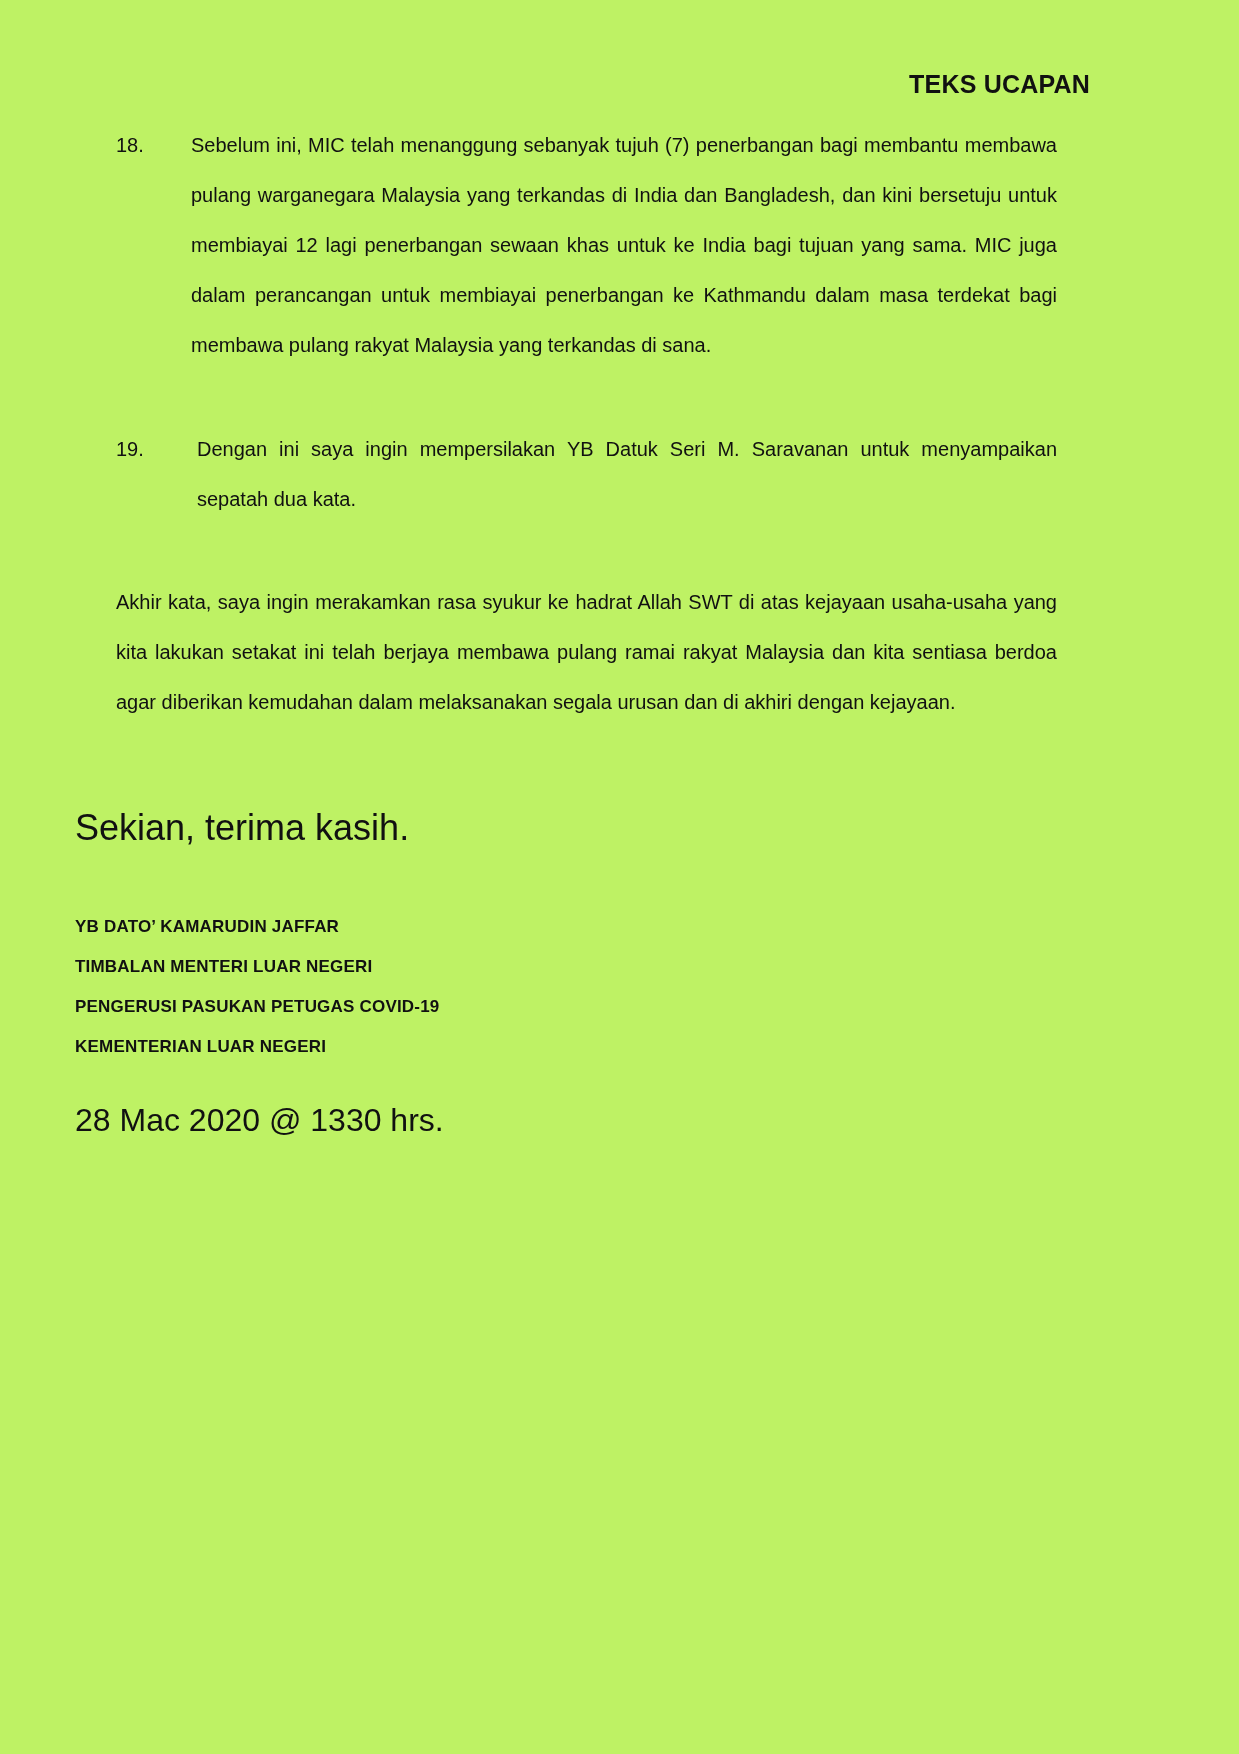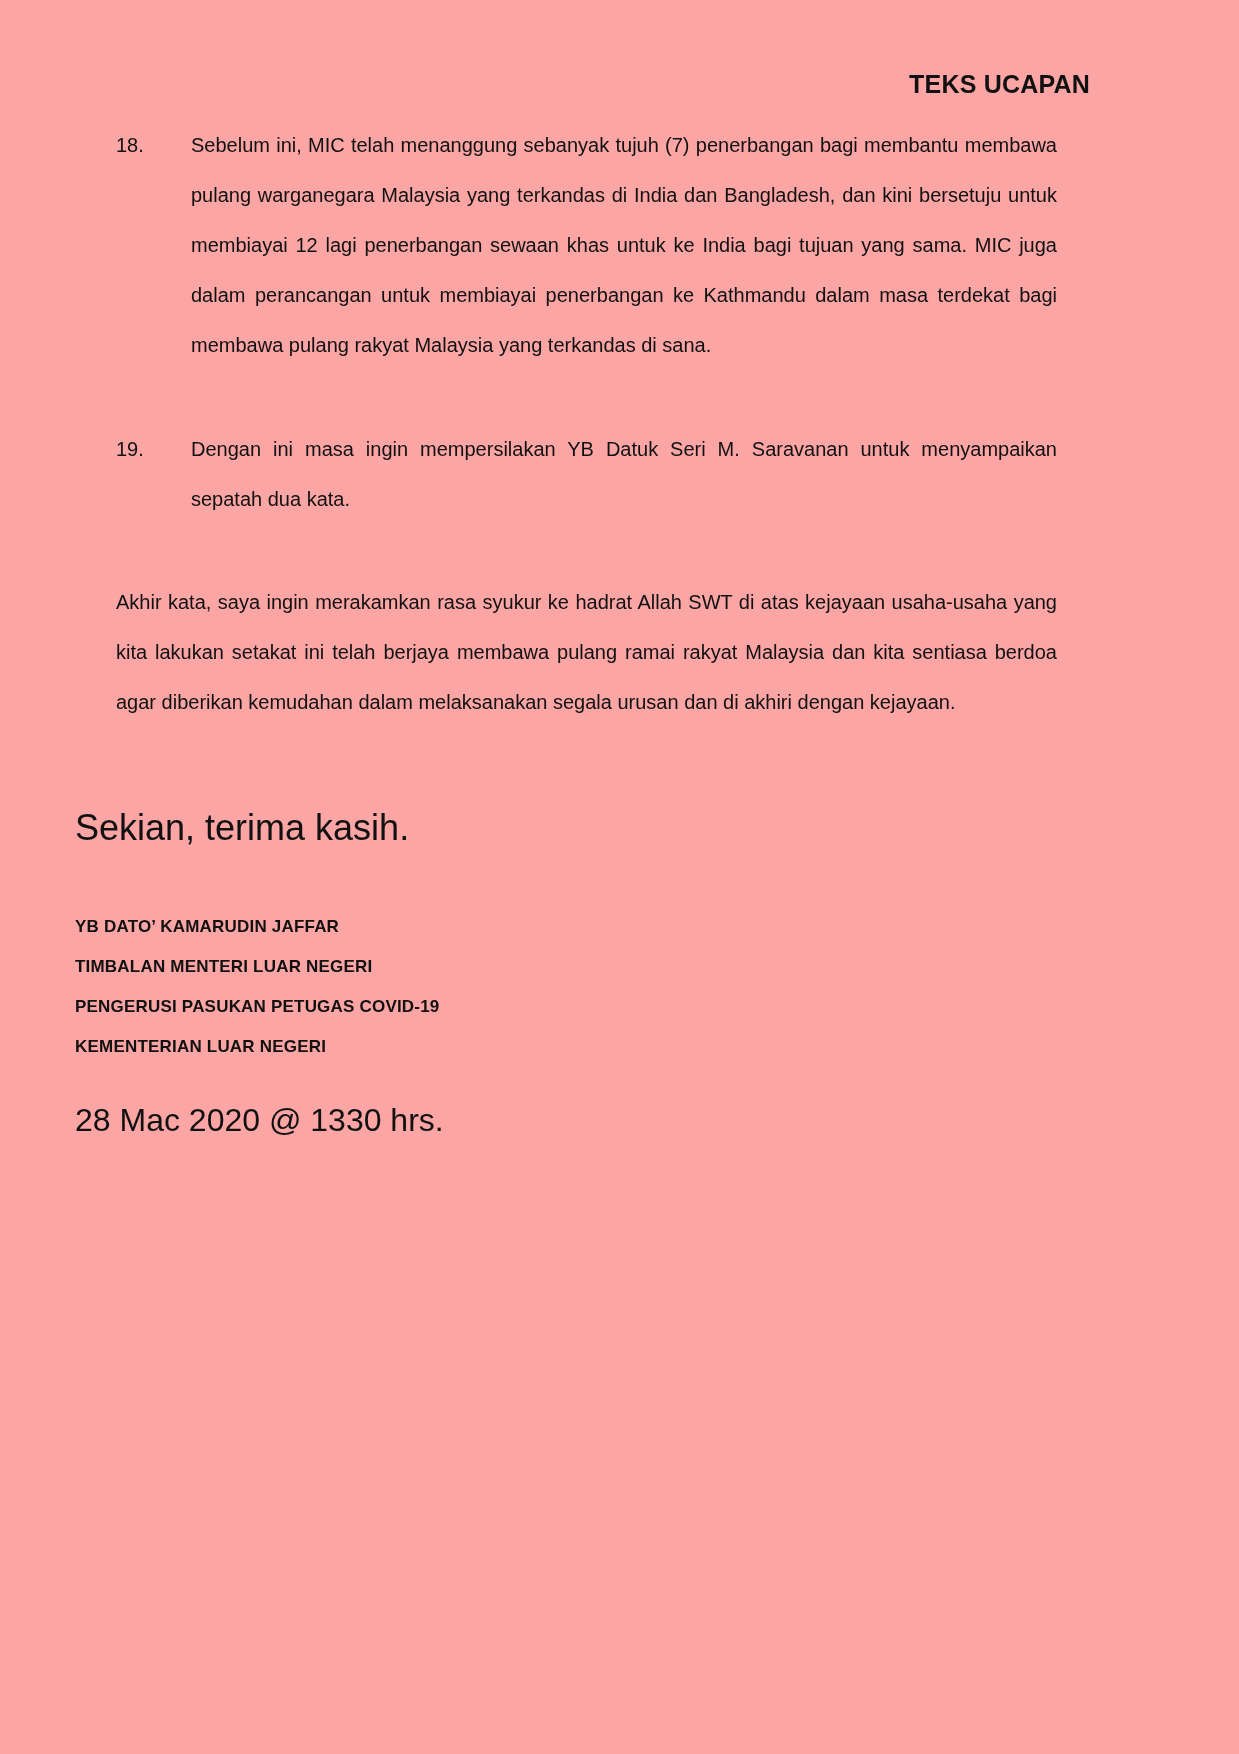--- a/index.html
+++ b/index.html
@@ -4,21 +4,21 @@
 <style>
   html, body {
     margin: 0;
     padding: 0;
     background: #ffffff;
   }
   .page {
     position: relative;
     width: 1239px;
     height: 1754px;
-    background: #fca5a5;
+    background: #bef264;
     color: #111111;
     font-family: "Liberation Sans", "DejaVu Sans", sans-serif;
     overflow: hidden;
     box-sizing: border-box;
   }
   .doc-header {
     margin-top: 70px;
     padding-right: 149px;
     text-align: right;
     font-weight: bold;
@@ -36,21 +36,21 @@
   .num-para .num {
     flex: 0 0 75px;
     width: 75px;
   }
   .num-para .ptext {
     flex: 1 1 auto;
     text-align: justify;
     text-justify: inter-word;
   }
   .mt-first { margin-top: 22px; }
-  .mt-para  { margin-top: 54px; }
+  .mt-para  { margin-top: 54px; gap: 6px; }
   .mt-para2 { margin-top: 53px; }
   .closing {
     margin-top: 76px;
     margin-left: 75px;
     font-size: 36px;
     line-height: 50px;
   }
   .signature {
     margin-top: 54px;
     margin-left: 75px;
@@ -75,21 +75,21 @@
     <div>TEKS UCAPAN</div>
   </div>
 
   <div class="num-para mt-first">
     <div class="num">18.</div>
     <div class="ptext">Sebelum ini, MIC telah menanggung sebanyak tujuh (7) penerbangan bagi membantu membawa pulang warganegara Malaysia yang terkandas di India dan Bangladesh, dan kini bersetuju untuk membiayai 12 lagi penerbangan sewaan khas untuk ke India bagi tujuan yang sama. MIC juga dalam perancangan untuk membiayai penerbangan ke Kathmandu dalam masa terdekat bagi membawa pulang rakyat Malaysia yang terkandas di sana.</div>
   </div>
 
   <div class="num-para mt-para">
     <div class="num">19.</div>
-    <div class="ptext">Dengan ini masa ingin mempersilakan YB Datuk Seri M. Saravanan untuk menyampaikan sepatah dua kata.</div>
+    <div class="ptext">Dengan ini saya ingin mempersilakan YB Datuk Seri M. Saravanan untuk menyampaikan sepatah dua kata.</div>
   </div>
 
   <div class="num-para mt-para2">
     <div class="ptext">Akhir kata, saya ingin merakamkan rasa syukur ke hadrat Allah SWT di atas kejayaan usaha-usaha yang kita lakukan setakat ini telah berjaya membawa pulang ramai rakyat Malaysia dan kita sentiasa berdoa agar diberikan kemudahan dalam melaksanakan segala urusan dan di akhiri dengan kejayaan.</div>
   </div>
 
   <div class="closing">Sekian, terima kasih.</div>
 
   <div class="signature">
     <div>YB DATO’ KAMARUDIN JAFFAR</div>

